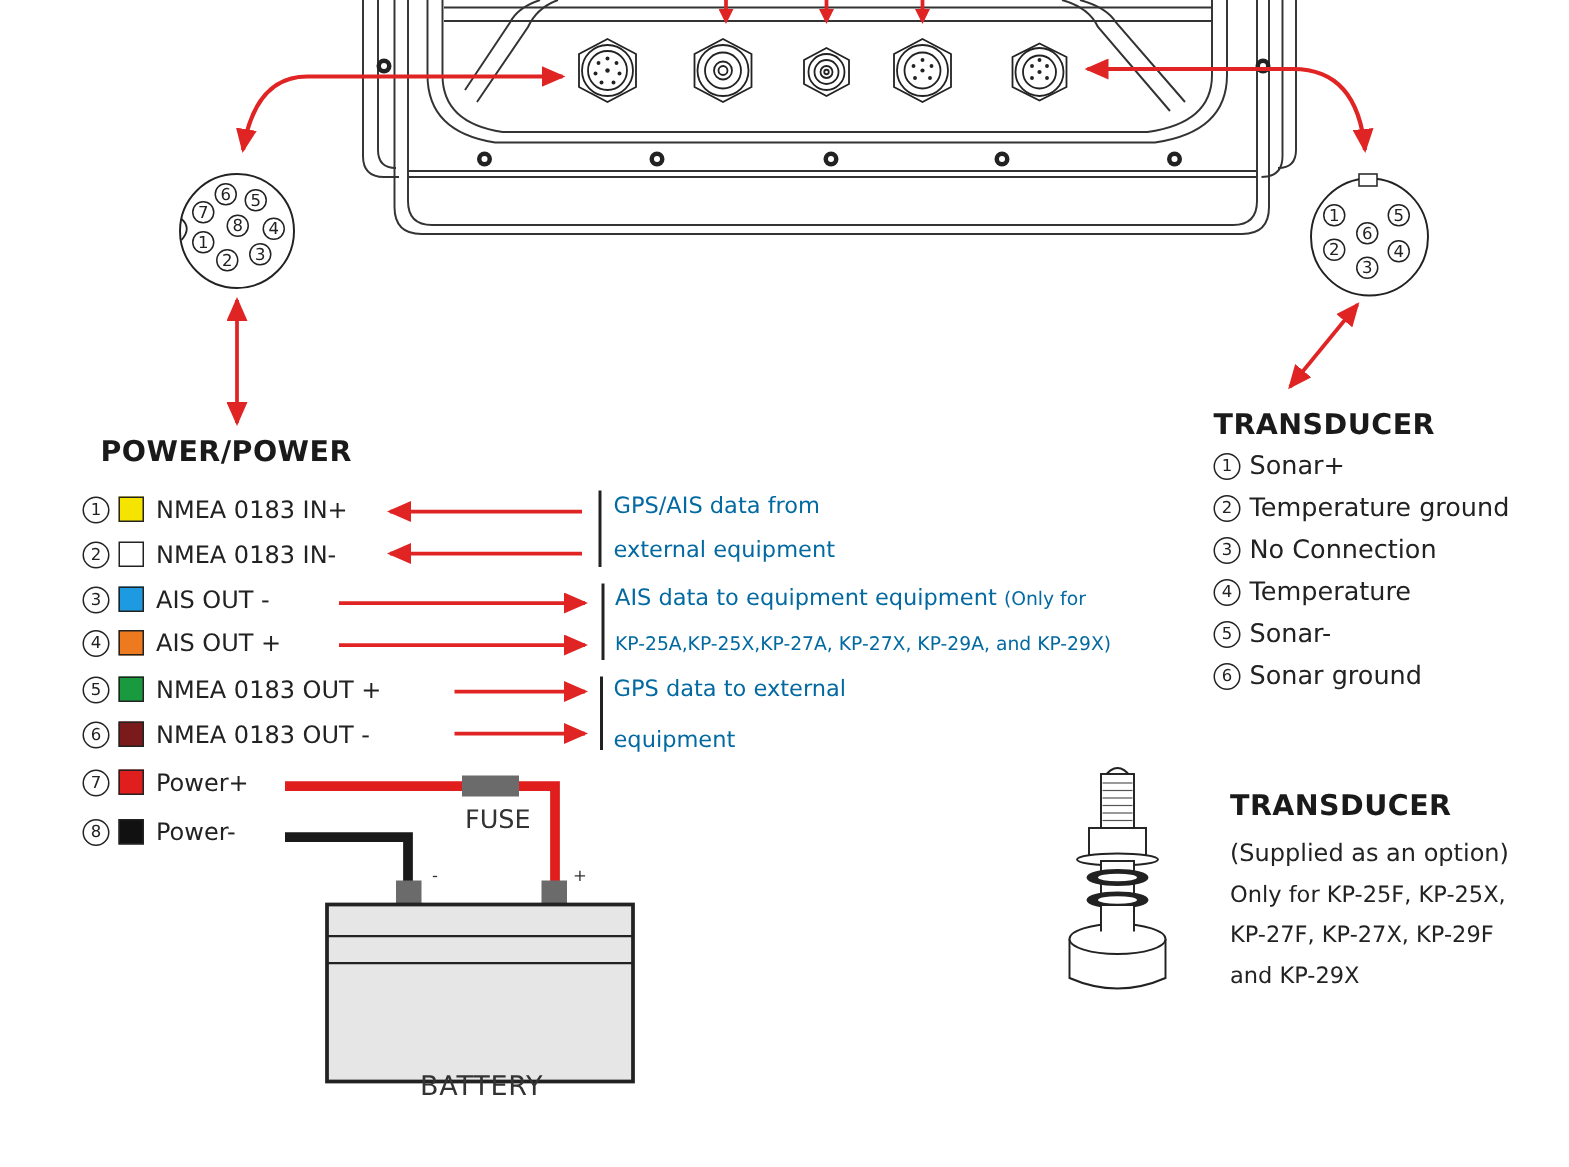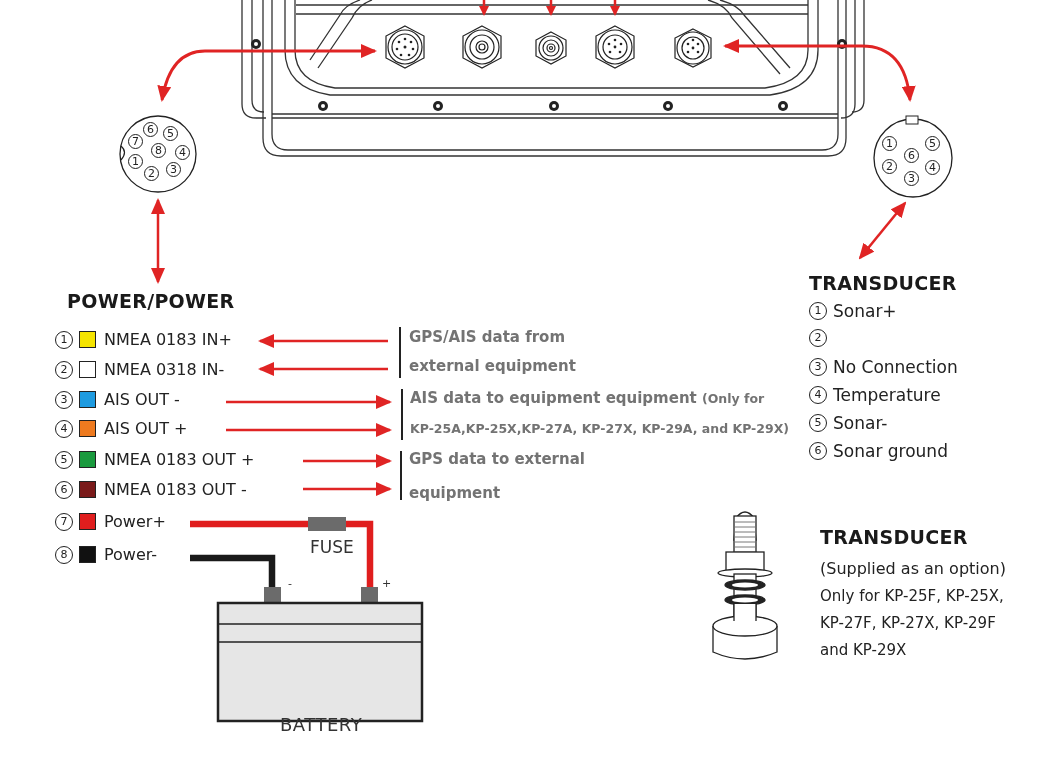--- a/index.html
+++ b/index.html
@@ -5,21 +5,21 @@
   html, body { margin: 0; padding: 0; background: #ffffff; }
   body { width: 1046px; height: 778px; position: relative; overflow: hidden;
          font-family: "DejaVu Sans", sans-serif; color: #222; }
   svg#diagram { position: absolute; left: 0; top: 0; }
   .abs { position: absolute; white-space: nowrap; }
   .heading { font-weight: bold; font-size: 19px; color: #1a1a1a; letter-spacing: 0.3px; }
   .pin-row { position: absolute; left: 55px; display: flex; align-items: center; font-size: 16px; color: #222; }
   .pin-num { display: inline-block; width: 16px; height: 16px; border: 1.3px solid #222; border-radius: 50%;
              font-size: 11px; line-height: 16px; text-align: center; margin-right: 6px; }
   .swatch { display: inline-block; width: 17px; height: 17px; border: 1.3px solid #222; margin-right: 8px; box-sizing: border-box; }
-  .desc { font-size: 15px; color: #737373; font-weight: bold; }
+  .desc { font-size: 15px; color: #0369a1; }
   .desc-small { font-size: 12.5px; text-align: right; }
   .trans-item { font-size: 17px; color: #222; display: flex; align-items: center; }
   .trans-item .pin-num { width: 16px; height: 16px; font-size: 11px; line-height: 16px; margin-right: 6px; }
   .trans2 { font-size: 15px; color: #222; line-height: 26px; }
   .fuse-label { font-size: 17px; color: #333; }
   .battery-label { font-size: 18px; color: #333; letter-spacing: 0.5px; margin-top: 44px; }
   .sign { font-size: 11px; color: #333; }
   .conn-pin { position: absolute; font-size: 11px; width: 13px; height: 13px; border: 1px solid #222;
               border-radius: 50%; line-height: 13px; text-align: center; color: #222; }
 </style>
@@ -236,21 +236,21 @@
 
 <div>
   <div class="pin-row" style="top:330px">
     <span class="pin-num">1</span>
     <span class="swatch" style="background: rgb(245, 228, 0);"></span>
     <span>NMEA 0183 IN+</span>
   </div>
   <div class="pin-row" style="top:360px">
     <span class="pin-num">2</span>
     <span class="swatch" style="background: rgb(255, 255, 255);"></span>
-    <span>NMEA 0318 IN-</span>
+    <span>NMEA 0183 IN-</span>
   </div>
   <div class="pin-row" style="top:390px">
     <span class="pin-num">3</span>
     <span class="swatch" style="background: rgb(30, 155, 224);"></span>
     <span>AIS OUT -</span>
   </div>
   <div class="pin-row" style="top:419px">
     <span class="pin-num">4</span>
     <span class="swatch" style="background: rgb(238, 122, 31);"></span>
     <span>AIS OUT +</span>
@@ -293,20 +293,21 @@
 <div class="abs battery-label" style="left:280px;top:670px">BATTERY</div>
 
 <div class="abs heading" style="left:809px;top:272px">TRANSDUCER</div>
 <div>
   <div class="abs trans-item" style="left:809px;top:301px">
     <span class="pin-num">1</span>
     <span>Sonar+</span>
   </div>
   <div class="abs trans-item" style="left:809px;top:329px">
     <span class="pin-num">2</span>
+    <span>Temperature ground</span>
   </div>
   <div class="abs trans-item" style="left:809px;top:357px">
     <span class="pin-num">3</span>
     <span>No Connection</span>
   </div>
   <div class="abs trans-item" style="left:809px;top:385px">
     <span class="pin-num">4</span>
     <span>Temperature</span>
   </div>
   <div class="abs trans-item" style="left:809px;top:413px">

